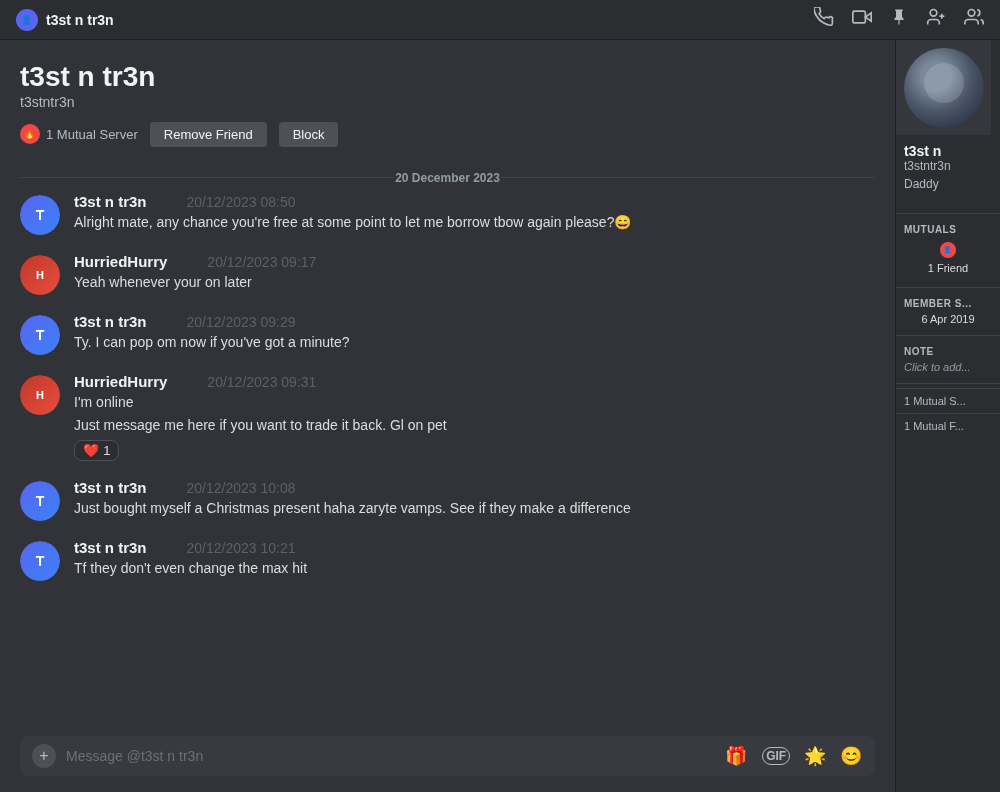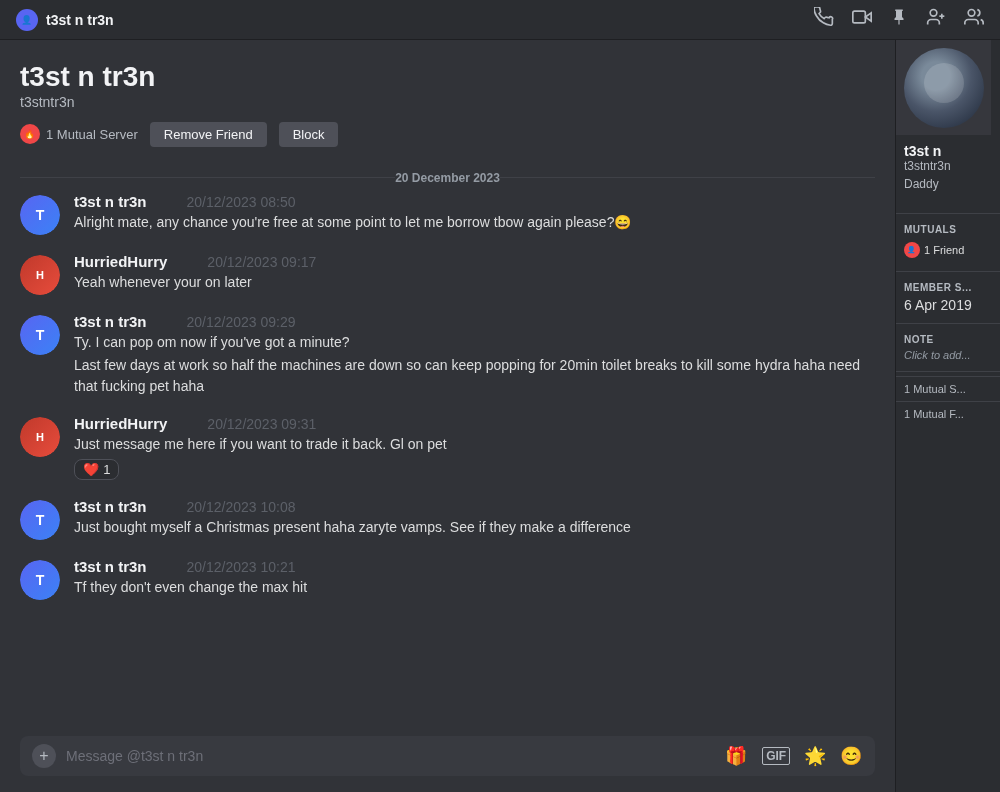--- a/index.html
+++ b/index.html
@@ -369,42 +369,44 @@
     }
     .sidebar-section-label {
       font-size: 10px;
       font-weight: 700;
       color: #b5bac1;
       text-transform: uppercase;
       letter-spacing: 0.5px;
       margin-bottom: 4px;
     }
     .sidebar-section-value {
-      font-size: 14px;
+      font-size: 11px;
       color: #dcddde;
+      text-align: center;
     }
     .sidebar-note {
       font-size: 11px;
       color: #949ba4;
       font-style: italic;
     }
     .sidebar-mutual {
       padding: 6px 8px;
       font-size: 11px;
       color: #b5bac1;
       border-top: 1px solid #3f4147;
     }
     .sidebar-mutual-item {
       display: flex;
       align-items: center;
       gap: 4px;
       font-size: 11px;
       color: #dcddde;
       padding: 3px 0;
       cursor: pointer;
+      flex-direction: column;
     }
     .mutual-icon {
       width: 16px;
       height: 16px;
       border-radius: 50%;
       background: #f04747;
       flex-shrink: 0;
       display: flex;
       align-items: center;
       justify-content: center;
@@ -515,33 +517,33 @@
       <div class="message-group">
         <div class="message-avatar">
           <div class="avatar-t3st">T</div>
         </div>
         <div class="message-content-area">
           <div class="message-header">
             <span class="message-username">t3st n tr3n</span>
             <span class="message-timestamp">20/12/2023 09:29</span>
           </div>
           <div class="message-text">Ty. I can pop om now if you've got a minute?</div>
-          <div class="message-text-continued">Last few days at work so half the machines are down so can keep popping for 20min toilet breaks to kill some hydra haha need that fucking pet haha</div>
         </div>
       </div>
 
       <div class="message-group">
         <div class="message-avatar">
           <div class="avatar-hurried">H</div>
         </div>
         <div class="message-content-area">
           <div class="message-header">
             <span class="message-username">HurriedHurry</span>
             <span class="message-timestamp">20/12/2023 09:31</span>
           </div>
+          <div class="message-text">I'm online</div>
           <div class="message-text-continued">Just message me here if you want to trade it back. Gl on pet</div>
           <div class="reaction">
             <span>❤️</span>
             <span class="reaction-count">1</span>
           </div>
         </div>
       </div>
 
       <div class="message-group">
         <div class="message-avatar">
@@ -570,21 +572,21 @@
       </div>
 
     </div>
 
     <div class="input-area">
       <div class="input-wrapper">
         <div class="input-plus">+</div>
         <input type="text" class="message-input" placeholder="Message @t3st n tr3n" style="">
         <div class="input-icons">
           <span class="input-icon" title="Send Gift">🎁</span>
-          <span class="input-icon" title="GIF" style="font-size:12px; font-weight:bold; border:1px solid #b5bac1; border-radius:2px; padding:1px 3px; color:#b5bac1;">GIF</span>
+          <span class="input-icon" title="GIF" style="font-size:12px; font-weight:bold; border:1px solid #b5bac1; border-radius:9px; padding:1px 3px; color:#b5bac1;">GIF</span>
           <span class="input-icon" title="Sticker">🌟</span>
           <span class="input-icon" title="Emoji">😊</span>
         </div>
       </div>
     </div>
 
   </div>
 
   <div class="right-sidebar">
 

